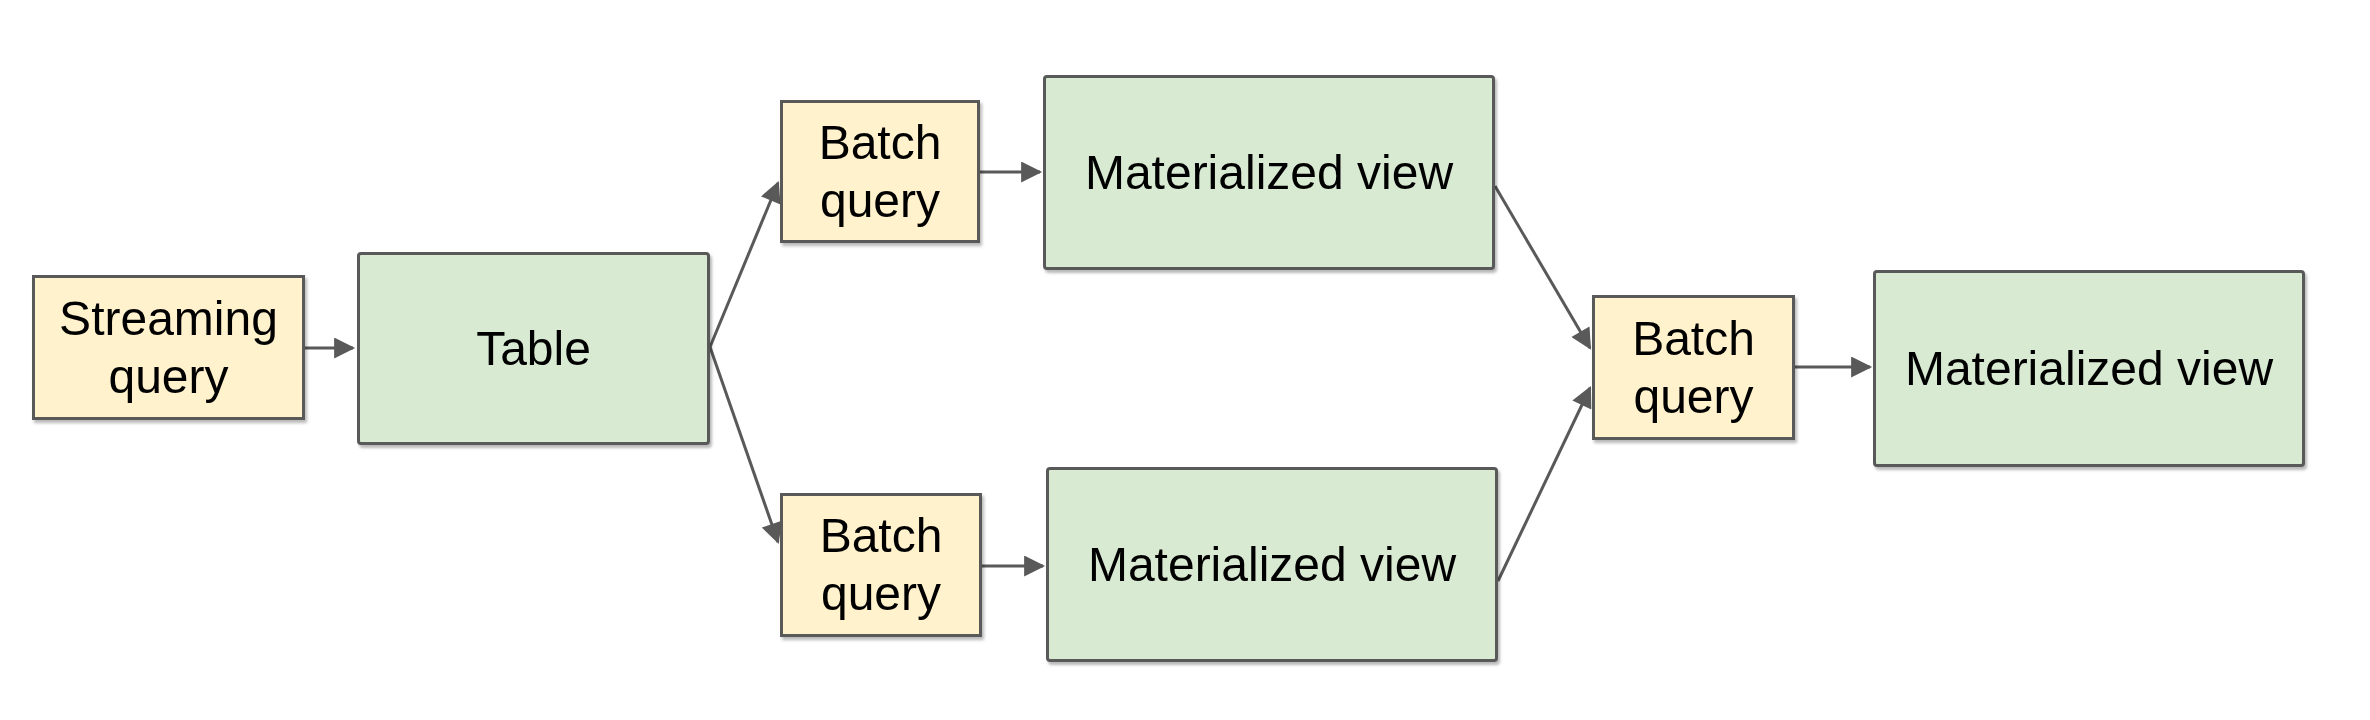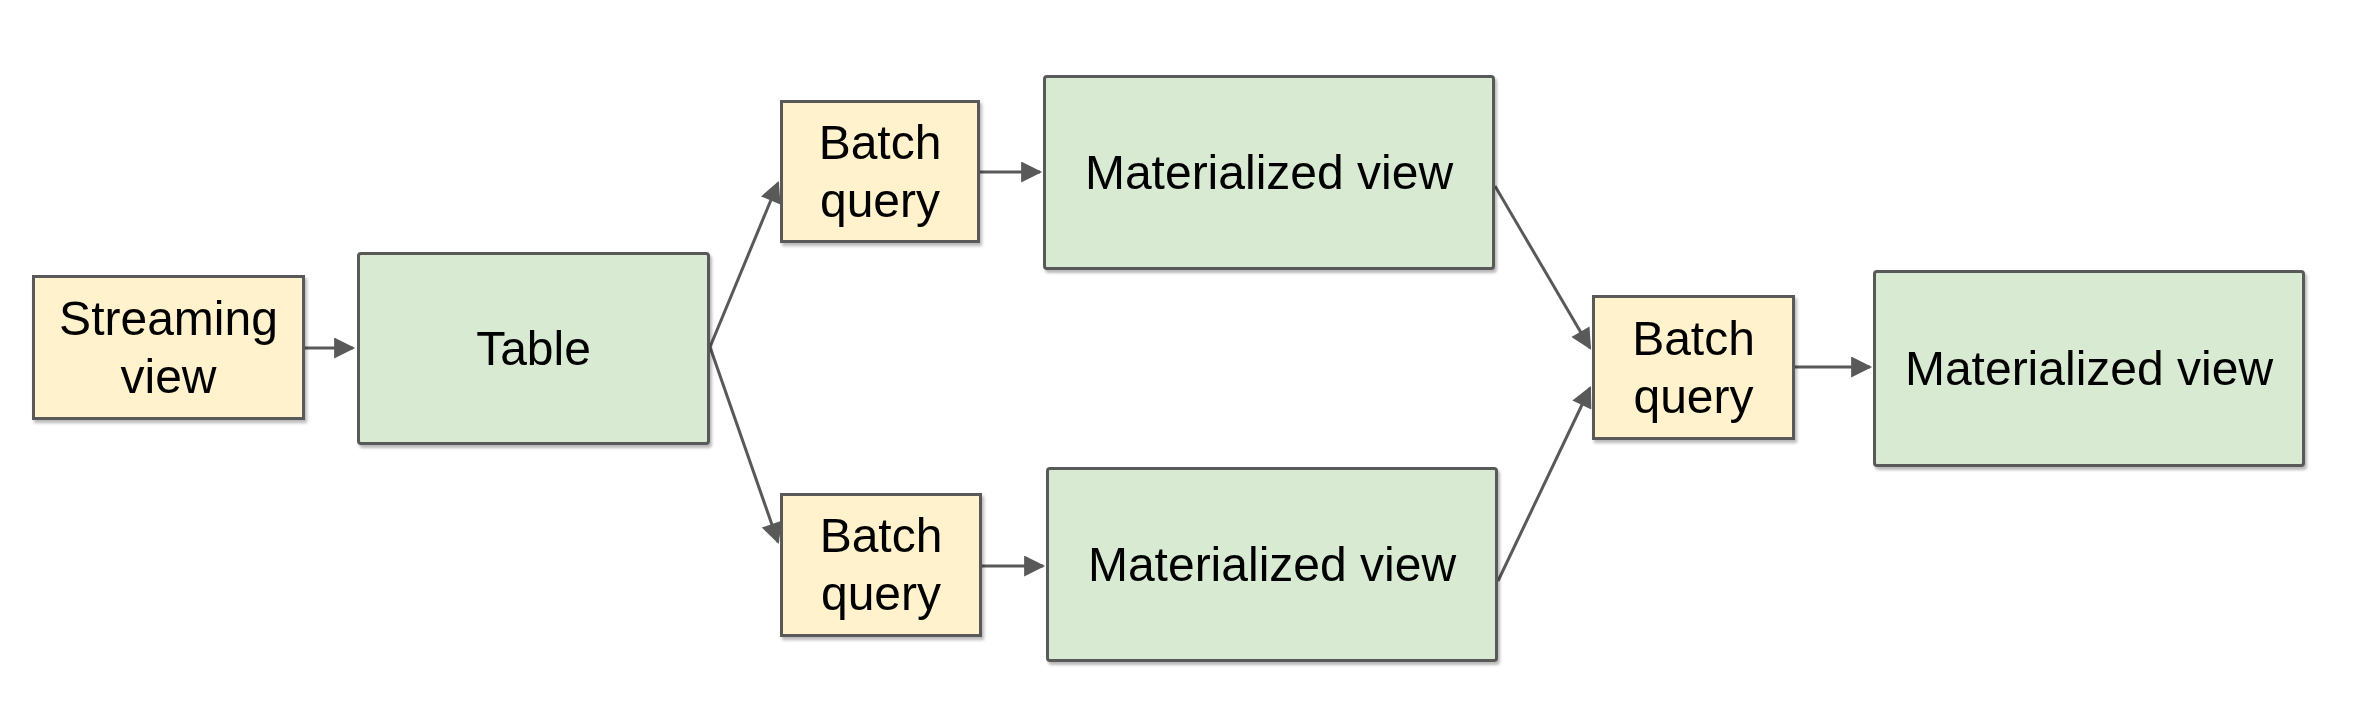--- a/index.html
+++ b/index.html
@@ -58,21 +58,21 @@
       <line x1="710" y1="347" x2="778" y2="542" marker-end="url(#arrowhead)"></line>
       <line x1="980" y1="172" x2="1040" y2="172" marker-end="url(#arrowhead)"></line>
       <line x1="982" y1="566" x2="1043" y2="566" marker-end="url(#arrowhead)"></line>
       <line x1="1495" y1="186" x2="1590" y2="348" marker-end="url(#arrowhead)"></line>
       <line x1="1498" y1="581" x2="1590" y2="388" marker-end="url(#arrowhead)"></line>
       <line x1="1795" y1="367" x2="1870" y2="367" marker-end="url(#arrowhead)"></line>
     </g>
   </svg>
 
   <div class="node" id="n-streaming" style="background-color: rgb(255, 242, 204);">
-    <span>Streaming view</span>
+    <span>Streaming query</span>
   </div>
 
   <div class="node rounded" id="n-table" style="background-color: rgb(217, 234, 211);">
     <span>Table</span>
   </div>
 
   <div class="node" id="n-batch-top" style="background-color: rgb(255, 242, 204);">
     <span>Batch query</span>
   </div>
 

